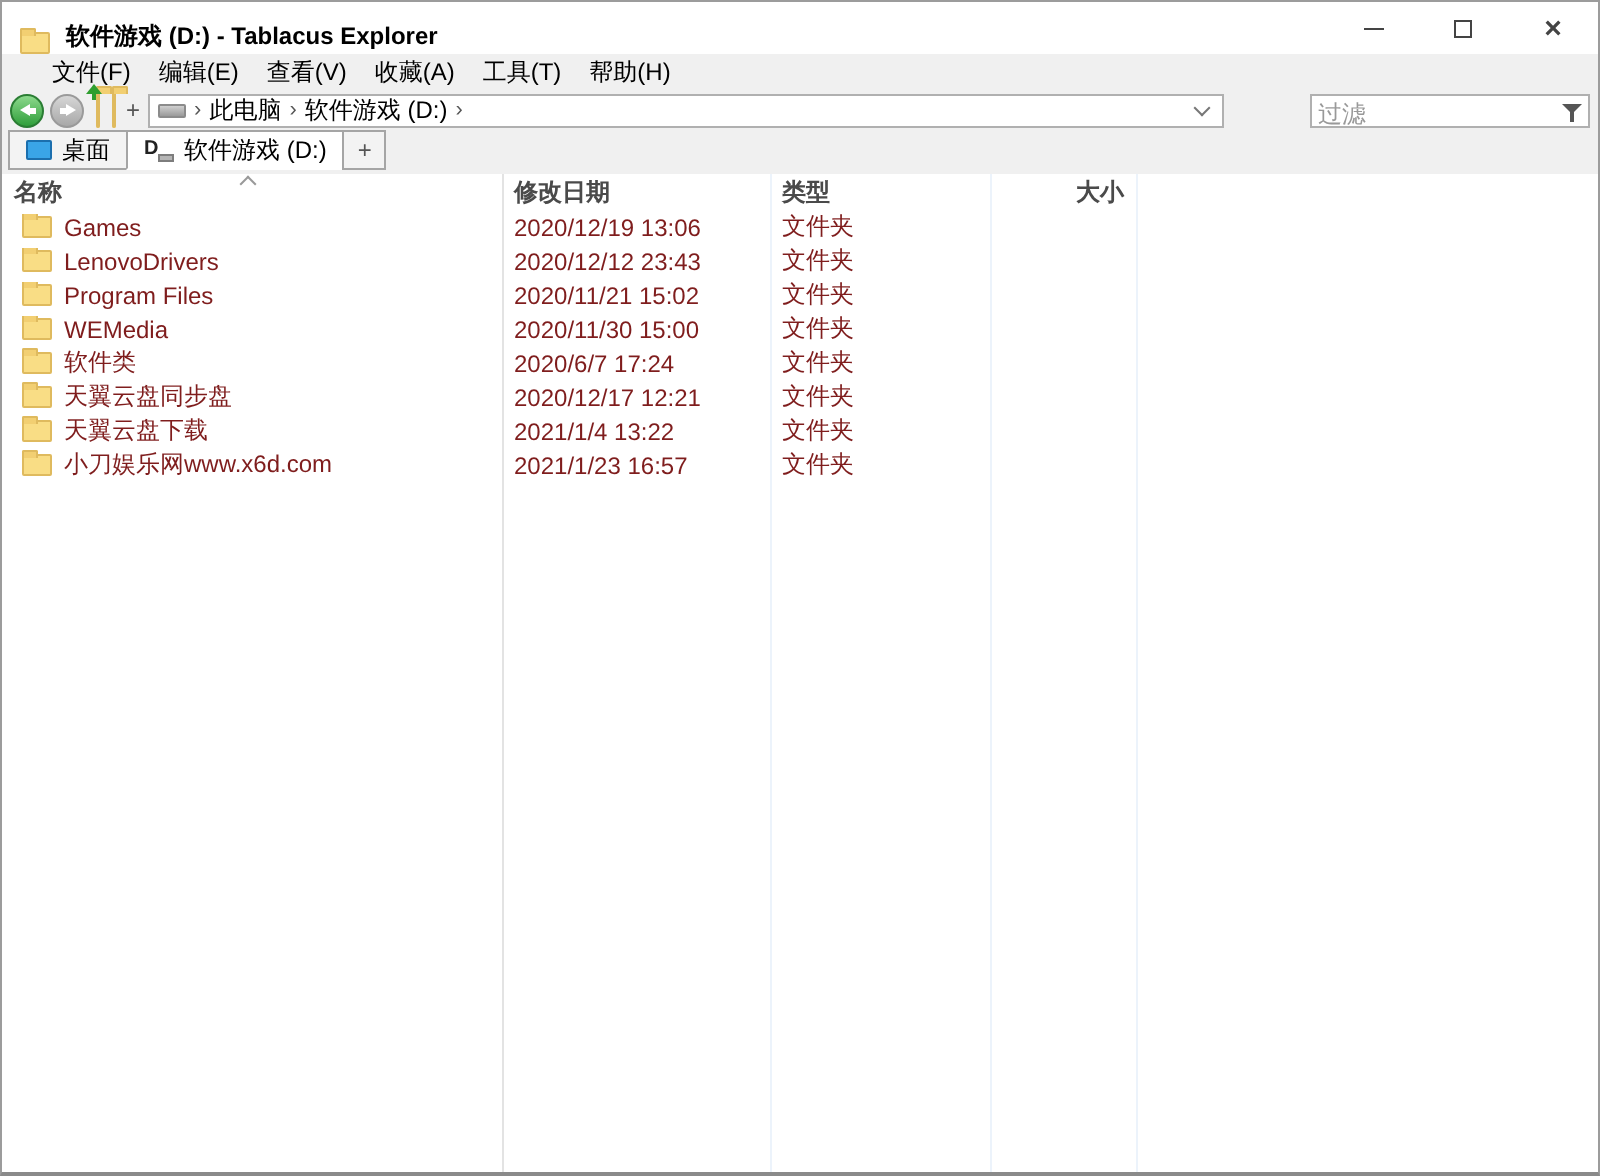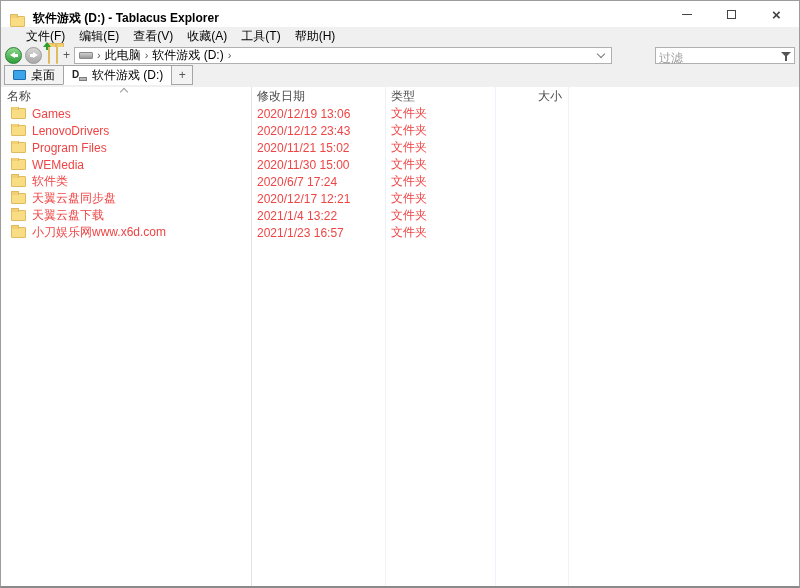--- a/index.html
+++ b/index.html
@@ -66,26 +66,26 @@
   .desktop-ic { width:13px; height:10px; background:#3aa5e8; border:1px solid #1b6fae; border-radius:1px; margin-right:5px; flex:none; }
   .drive-tab-ic { position:relative; width:15px; height:13px; margin-right:5px; flex:none; }
   .drive-tab-ic .d-letter { position:absolute; left:0; top:-1px; font-size:10px; font-weight:bold; color:#222; line-height:13px; }
   .drive-tab-ic .d-bar { position:absolute; right:0; bottom:1px; width:8px; height:4px; background:#b5b5b5; border:1px solid #7d7d7d; }
 
   
   .listarea { position:relative; height:499px; background:#fff; overflow:hidden; }
   .vline { position:absolute; top:0; bottom:0; width:1px; background:#ecf3fb; }
   .vline.first { background:#e3e3e3; }
   .lheader { position:relative; height:18px; display:flex; align-items:center; font-size:12px; color:#4a4a4a; }
-  .hc { height:100%; display:flex; align-items:center; padding-left:6px; }
+  .hc { height:100%; display:flex; align-items:center; padding-left:6px;font-weight:bold; }
   .hc.name { width:250px; } .hc.date { width:134px; } .hc.type { width:110px;text-align:right; } .hc.size { width:73px;padding-left:43px; }
   .sort-chevron { position:absolute; left:120px; top:2px; width:6px; height:6px;
     border-left:1px solid #999; border-top:1px solid #999; transform:rotate(45deg); }
   .rows { position:relative; }
-  .row { height:17px; display:flex; align-items:center; font-size:12px; color:#ef4444; }
+  .row { height:17px; display:flex; align-items:center; font-size:12px; color:#7f1d1d; }
   .rc { padding-left:6px; white-space:nowrap; overflow:hidden; }
   .rc.name { width:250px; display:flex; align-items:center; padding-left:4px; }
   .rc.name span { margin-left:6px; }
   .rc.date { width:134px; } .rc.type { width:110px;font-family:Liberation Mono, monospace; } .rc.size { width:73px; }
 </style>
 </head>
 <body>
 
 <div class="window">
 

